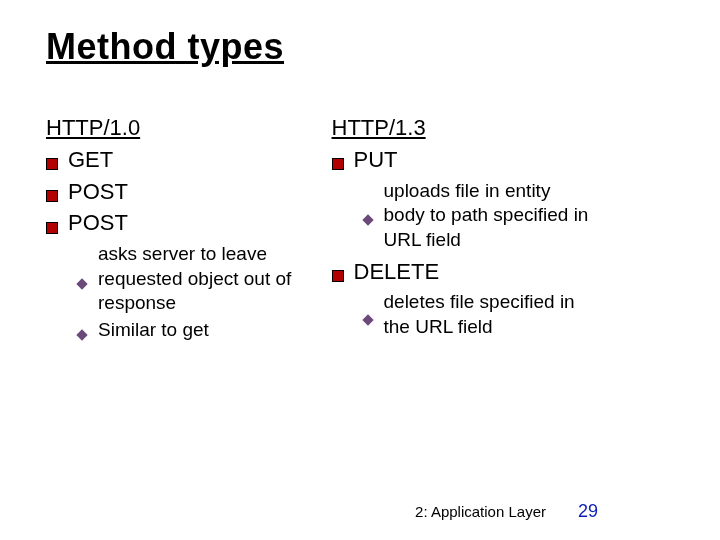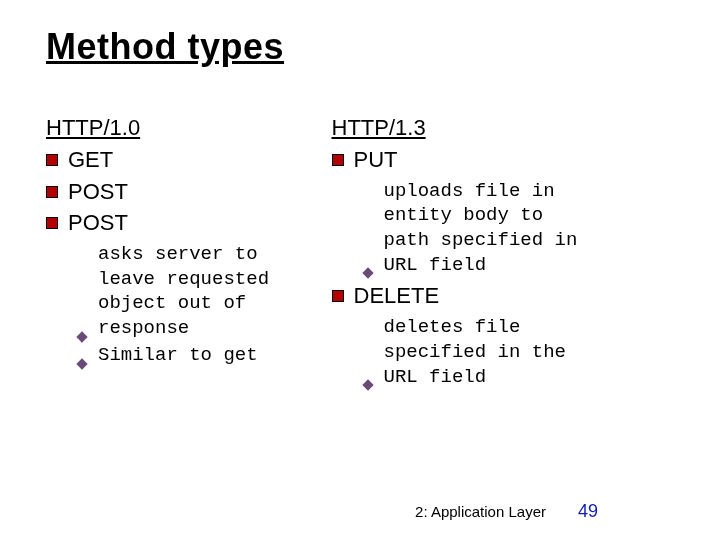--- a/index.html
+++ b/index.html
@@ -3,24 +3,24 @@
 <meta charset="utf-8">
 <style>
   * { margin: 0; padding: 0; box-sizing: border-box; }
   html, body { width: 720px; height: 540px; background: #fff; font-family: "Comic Sans MS", "Comic Sans", cursive, sans-serif; color: #000; }
   .slide { position: relative; width: 636px; height: 540px; padding: 26px 40px 24px 46px; }
   .title { font-size: 36px; text-decoration: underline; letter-spacing: 0.5px; margin-bottom: 30px; }
   .columns { display: flex; gap: 21px; margin-top: 47px; }
   .col { flex: 1; }
   .version { font-size: 22px; text-decoration: underline; margin-bottom: 4px; }
   .bullet-list { list-style: none; }
-  .bullet-item { font-size: 22px; line-height: 1.35; display: flex; align-items: flex-start; margin-bottom: 2px; }
+  .bullet-item { font-size: 22px; line-height: 1.35; display: flex; align-items: center; margin-bottom: 2px; }
   .bullet-marker { width: 12px; height: 12px; background: #b30000; border: 1px solid #000; margin-top: 9px; margin-right: 10px; flex-shrink: 0; }
   .sub-list { list-style: none; margin-left: 30px; margin-top: 4px; }
-  .sub-item { font-size: 19px; line-height: 1.3; display: flex; align-items: flex-end; margin-bottom: 2px; font-family: Liberation Mono, monospace; }
+  .sub-item { font-size: 19px; line-height: 1.3; display: flex; align-items: center; margin-bottom: 2px; }
   .diamond { width: 8px; height: 8px; background: #6b4a7a; transform: rotate(45deg); margin-top: 9px; margin-right: 12px; margin-left: 2px; flex-shrink: 0; }
   .footer { position: absolute; bottom: 18px; right: 38px; font-size: 15px; display: flex; align-items: baseline; gap: 32px; }
   .page-num { font-size: 18px; color: #0b1fb5; }
 </style>
 </head>
 <body>
 
 <div class="slide">
   <h1 class="title">Method types</h1>
 
@@ -79,15 +79,15 @@
           <span class="diamond"></span>
           <span>deletes file specified in the URL field</span>
         </li>
       </ul>
     </div>
 
   </div>
 
   <div class="footer">
     <span>2: Application Layer</span>
-    <span class="page-num">49</span>
+    <span class="page-num">29</span>
   </div>
 </div>
 
 </body></html>

